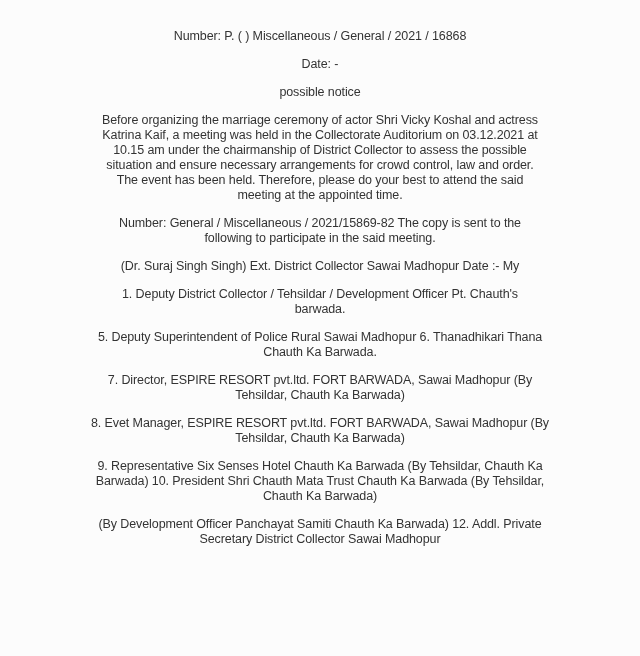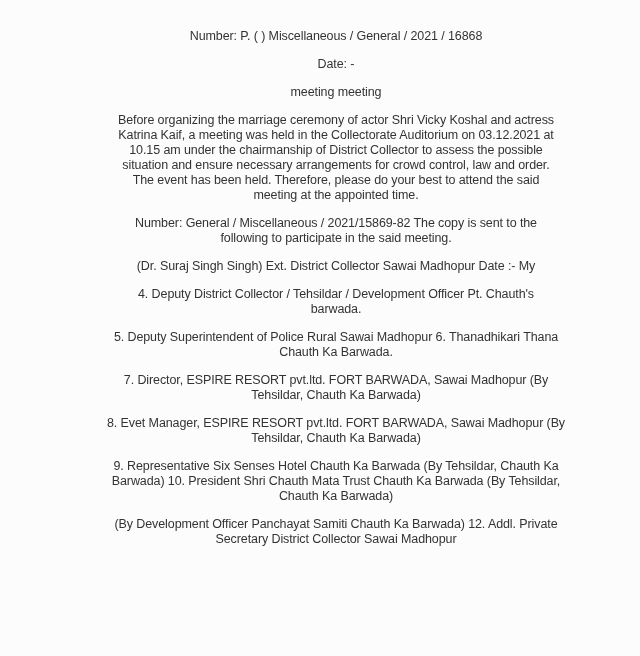--- a/index.html
+++ b/index.html
@@ -10,21 +10,21 @@
     width: 640px;
     height: 656px;
     overflow: hidden;
     background: #fcfcfc;
     font-family: "Liberation Sans", sans-serif;
   }
   .page {
     box-sizing: border-box;
     width: 568px;
     height: 656px;
-    padding: 29px 20px 0 36px;
+    padding: 29px 20px 0 20px;
     background: #fcfcfc;
   }
   .doc {
     width: 600px;
     margin: 0 auto;
     color: #333333;
     font-size: 12.5px;
     line-height: 15px;
     letter-spacing: -0.1px;
     text-align: center;
@@ -37,37 +37,37 @@
 </head>
 <body>
 
 <div class="page">
   <div class="doc">
 
     <div class="para">Number: P. ( ) Miscellaneous / General / 2021 / 16868</div>
 
     <div class="para">Date: -</div>
 
-    <div class="para">meeting meeting</div>
+    <div class="para">possible notice</div>
 
     <div class="para">Before organizing the marriage ceremony of actor Shri Vicky Koshal and actress
 Katrina Kaif, a meeting was held in the Collectorate Auditorium on 03.12.2021 at
 10.15 am under the chairmanship of District Collector to assess the possible
 situation and ensure necessary arrangements for crowd control, law and order.
 The event has been held. Therefore, please do your best to attend the said
 meeting at the appointed time.</div>
 
     <div class="para">Number: General / Miscellaneous / 2021/15869-82 The copy is sent to the
 following to participate in the said meeting.</div>
 
 
     <div class="para">(Dr. Suraj Singh Singh) Ext. District Collector Sawai Madhopur Date :- My</div>
 
 
-    <div class="para">4. Deputy District Collector / Tehsildar / Development Officer Pt. Chauth's
+    <div class="para">1. Deputy District Collector / Tehsildar / Development Officer Pt. Chauth's
 barwada.</div>
 
     <div class="para">5. Deputy Superintendent of Police Rural Sawai Madhopur 6. Thanadhikari Thana
 Chauth Ka Barwada.</div>
 
     <div class="para">7. Director, ESPIRE RESORT pvt.ltd. FORT BARWADA, Sawai Madhopur (By
 Tehsildar, Chauth Ka Barwada)</div>
 
     <div class="para">8. Evet Manager, ESPIRE RESORT pvt.ltd. FORT BARWADA, Sawai Madhopur (By
 Tehsildar, Chauth Ka Barwada)</div>

